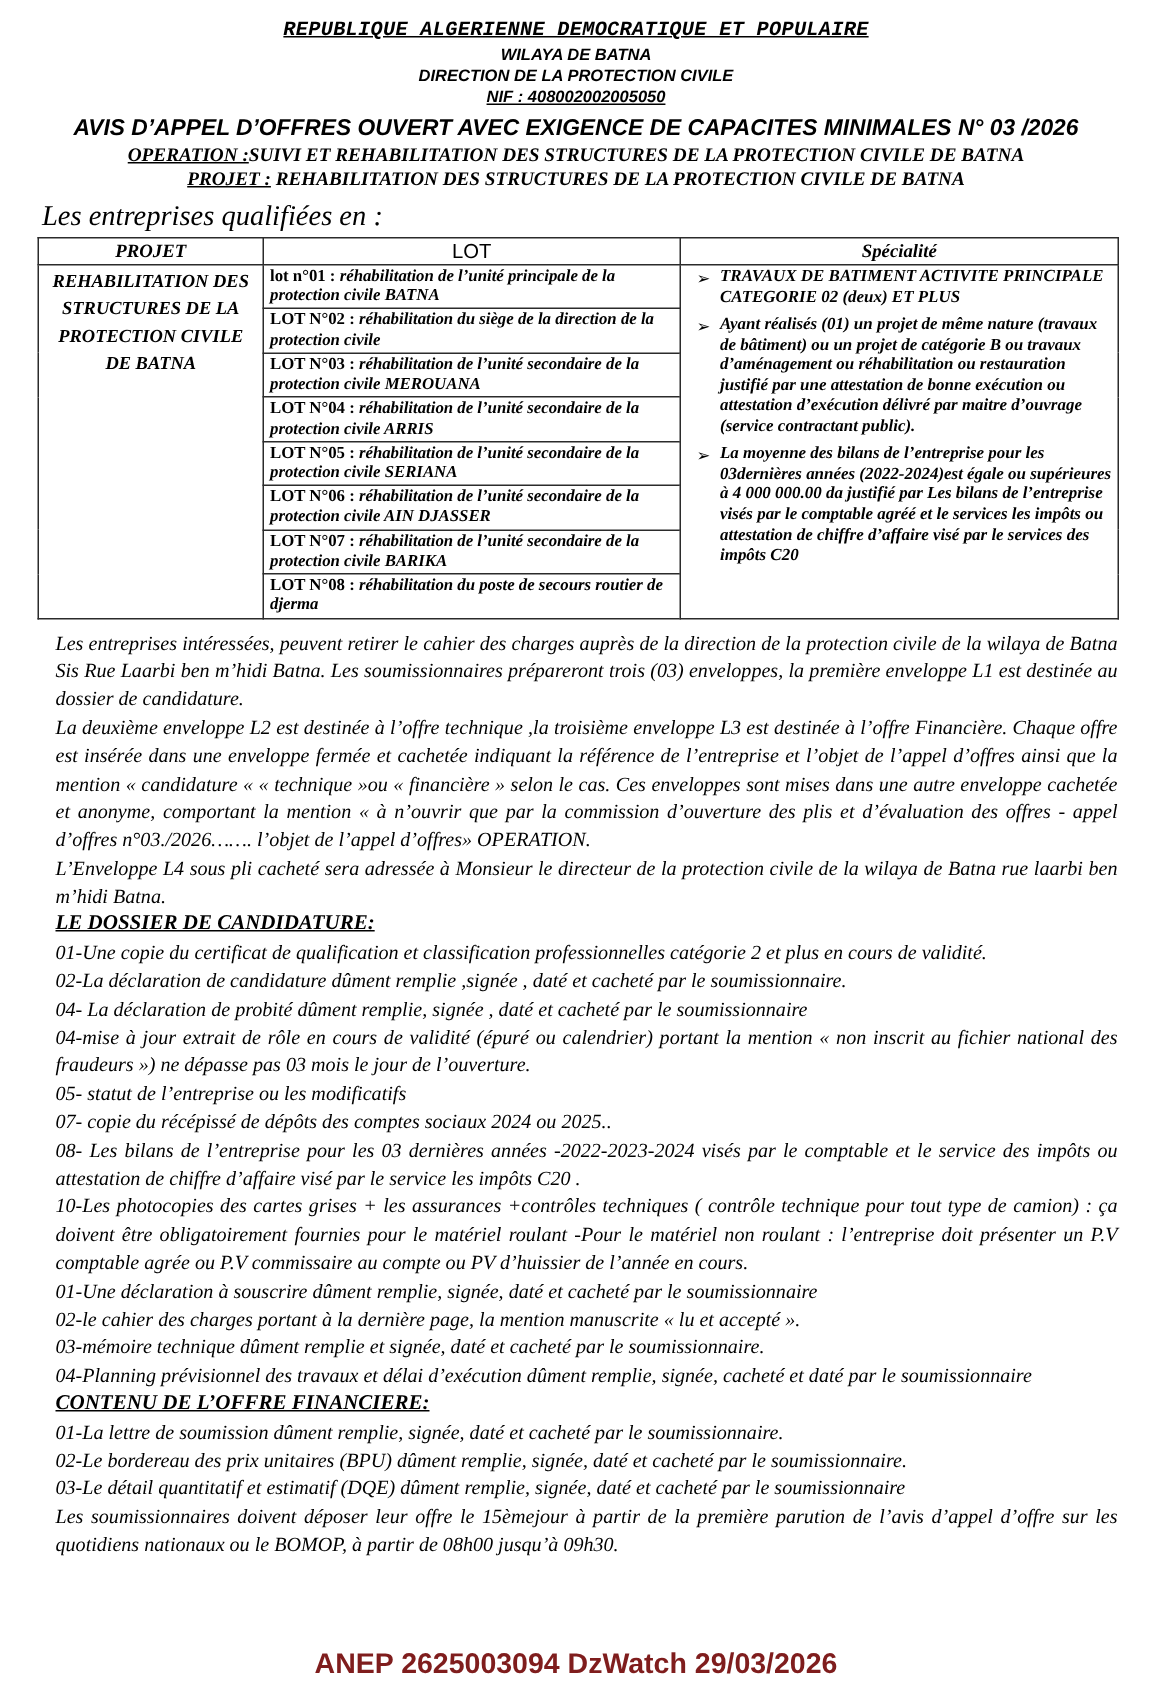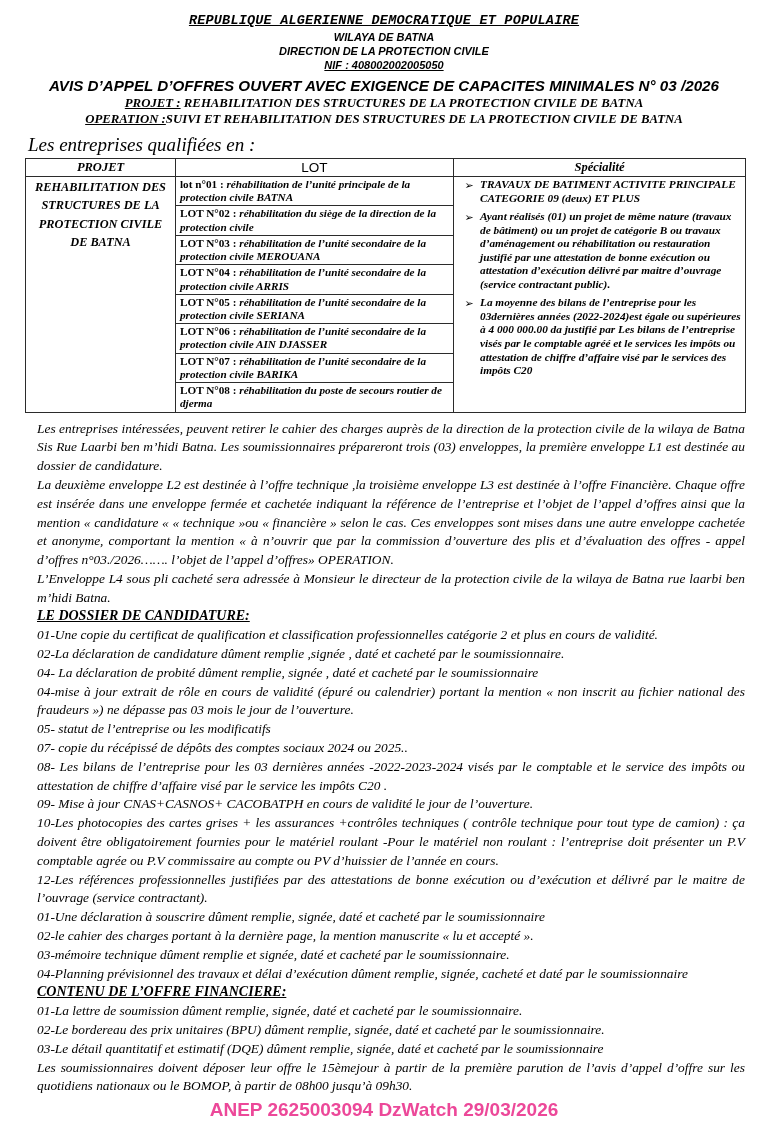--- a/index.html
+++ b/index.html
@@ -113,22 +113,22 @@
 <body>
 
 <div class="page">
 
   <header class="doc-header">
     <div class="h-republic">REPUBLIQUE ALGERIENNE DEMOCRATIQUE ET POPULAIRE</div>
     <div class="h-sans">WILAYA DE BATNA</div>
     <div class="h-sans">DIRECTION DE LA PROTECTION CIVILE</div>
     <div class="h-sans u">NIF : 408002002005050</div>
     <div class="h-title">AVIS D’APPEL D’OFFRES OUVERT AVEC EXIGENCE DE CAPACITES MINIMALES N° 03 /2026</div>
+    <div class="h-line"><span class="u">OPERATION :</span><span>SUIVI ET REHABILITATION DES STRUCTURES DE LA PROTECTION CIVILE DE BATNA</span></div>
     <div class="h-line"><span class="u">PROJET :</span><span>  REHABILITATION DES STRUCTURES DE LA PROTECTION CIVILE DE BATNA</span></div>
-    <div class="h-line"><span class="u">OPERATION :</span><span>SUIVI ET REHABILITATION DES STRUCTURES DE LA PROTECTION CIVILE DE BATNA</span></div>
   </header>
 
   <div class="intro">Les entreprises qualifiées en :</div>
 
   <table class="lots">
     <colgroup>
         <col class="c-projet">
         <col class="c-lot">
         <col class="c-spec">
       </colgroup>
@@ -139,21 +139,21 @@
         <th class="th-spec">Spécialité</th>
       </tr>
     </thead>
     <tbody>
       <tr>
         <td class="projet-cell" rowspan="8">REHABILITATION DES STRUCTURES DE LA PROTECTION CIVILE DE BATNA</td>
         <td class="lot-cell"><span class="lot-label">lot n°01 :</span> <span class="lot-text">réhabilitation de l’unité principale de la protection civile BATNA</span></td>
         <td class="spec-cell" rowspan="8">
           <div class="spec-item">
               <span class="spec-bullet">➢</span>
-              <span>TRAVAUX DE BATIMENT ACTIVITE PRINCIPALE CATEGORIE  09 (deux) ET PLUS</span>
+              <span>TRAVAUX DE BATIMENT ACTIVITE PRINCIPALE CATEGORIE  02 (deux) ET PLUS</span>
             </div>
           <div class="spec-item">
               <span class="spec-bullet">➢</span>
               <span>Ayant réalisés (01) un  projet de même nature (travaux de bâtiment) ou un projet de catégorie B ou travaux d’aménagement ou réhabilitation ou restauration justifié par une attestation de bonne exécution ou attestation d’exécution délivré par maitre d’ouvrage (service contractant public).</span>
             </div>
           <div class="spec-item">
               <span class="spec-bullet">➢</span>
               <span>La moyenne des bilans de l’entreprise pour les 03dernières années (2022-2024)est égale ou supérieures à  4 000 000.00 da justifié par Les bilans de l’entreprise visés par le comptable  agréé et  le services les impôts ou attestation de chiffre d’affaire visé par  le  services des impôts  C20</span>
             </div>
         </td>
@@ -187,29 +187,27 @@
       <div class="para">La deuxième enveloppe L2 est destinée à l’offre technique ,la troisième enveloppe L3 est destinée à l’offre Financière. Chaque offre est insérée dans une enveloppe fermée et cachetée indiquant la référence de l’entreprise et l’objet de l’appel d’offres ainsi que la mention  «  candidature «  « technique »ou « financière »  selon le cas. Ces enveloppes sont mises dans une autre enveloppe cachetée et anonyme, comportant la mention « à n’ouvrir que par la commission d’ouverture des plis et d’évaluation des offres - appel d’offres n°03./2026……. l’objet de l’appel d’offres» OPERATION.</div>
       <div class="para">L’Enveloppe L4 sous pli cacheté sera adressée à Monsieur le directeur de la protection civile  de la wilaya de Batna rue laarbi ben m’hidi  Batna.</div>
       <div class="heading">LE DOSSIER DE  CANDIDATURE:</div>
       <div class="para">01-Une copie du certificat de qualification et classification professionnelles catégorie 2 et plus en cours de validité.</div>
       <div class="para">02-La déclaration de candidature dûment remplie ,signée , daté et cacheté par le soumissionnaire.</div>
       <div class="para">04- La déclaration de probité dûment remplie, signée , daté et cacheté par le soumissionnaire</div>
       <div class="para">04-mise à jour extrait de rôle en cours de validité (épuré ou calendrier)   portant la mention « non inscrit au fichier national des fraudeurs »)  ne dépasse pas 03 mois le jour de l’ouverture.</div>
       <div class="para">05- statut de l’entreprise ou les modificatifs</div>
       <div class="para">07- copie du récépissé de dépôts des comptes sociaux 2024 ou 2025..</div>
       <div class="para">08- Les bilans de l’entreprise pour les 03 dernières années -2022-2023-2024 visés par le comptable et  le service des impôts ou attestation de chiffre d’affaire visé par  le service les impôts C20 .</div>
-      <div class="para">09- Mise à jour CNAS+CASNOS+ CACOBATPH en cours de validité le jour de l’ouverture.</div>
       <div class="para">10-Les photocopies des cartes grises + les assurances +contrôles techniques ( contrôle technique pour tout type de camion) : ça doivent être obligatoirement fournies pour le matériel roulant -Pour le matériel non roulant : l’entreprise doit présenter un P.V comptable agrée ou P.V commissaire au compte ou PV d’huissier de l’année en cours.</div>
-      <div class="para">12-Les références professionnelles justifiées par des attestations de bonne exécution ou d’exécution et délivré par le maitre de l’ouvrage (service contractant).</div>
       <div class="para">01-Une déclaration à souscrire dûment remplie, signée, daté et cacheté par le soumissionnaire</div>
       <div class="para">02-le cahier des charges portant à la dernière page, la mention manuscrite « lu et accepté ».</div>
       <div class="para">03-mémoire technique  dûment remplie et signée, daté et cacheté par le soumissionnaire.</div>
       <div class="para">04-Planning prévisionnel des travaux et délai d’exécution dûment remplie, signée, cacheté et daté par le soumissionnaire</div>
       <div class="heading">CONTENU DE L’OFFRE FINANCIERE:</div>
       <div class="para">01-La lettre de soumission dûment remplie, signée, daté et cacheté par le soumissionnaire.</div>
       <div class="para">02-Le bordereau des prix unitaires (BPU) dûment remplie, signée, daté et cacheté par le soumissionnaire.</div>
       <div class="para">03-Le détail quantitatif et estimatif (DQE) dûment remplie, signée, daté et cacheté par le soumissionnaire</div>
       <div class="para">Les soumissionnaires doivent déposer leur offre le 15èmejour à partir de la première parution de l’avis d’appel d’offre sur les quotidiens nationaux ou le BOMOP, à partir de 08h00 jusqu’à 09h30.</div>
     </main>
 
-  <footer class="anep-footer"><span id="footer-text" style="color: #ec4899;">ANEP 2625003094 DzWatch 29/03/2026</span></footer>
+  <footer class="anep-footer"><span id="footer-text" style="color: #7f1d1d;">ANEP 2625003094 DzWatch 29/03/2026</span></footer>
 
 </div>
 
 </body></html>

